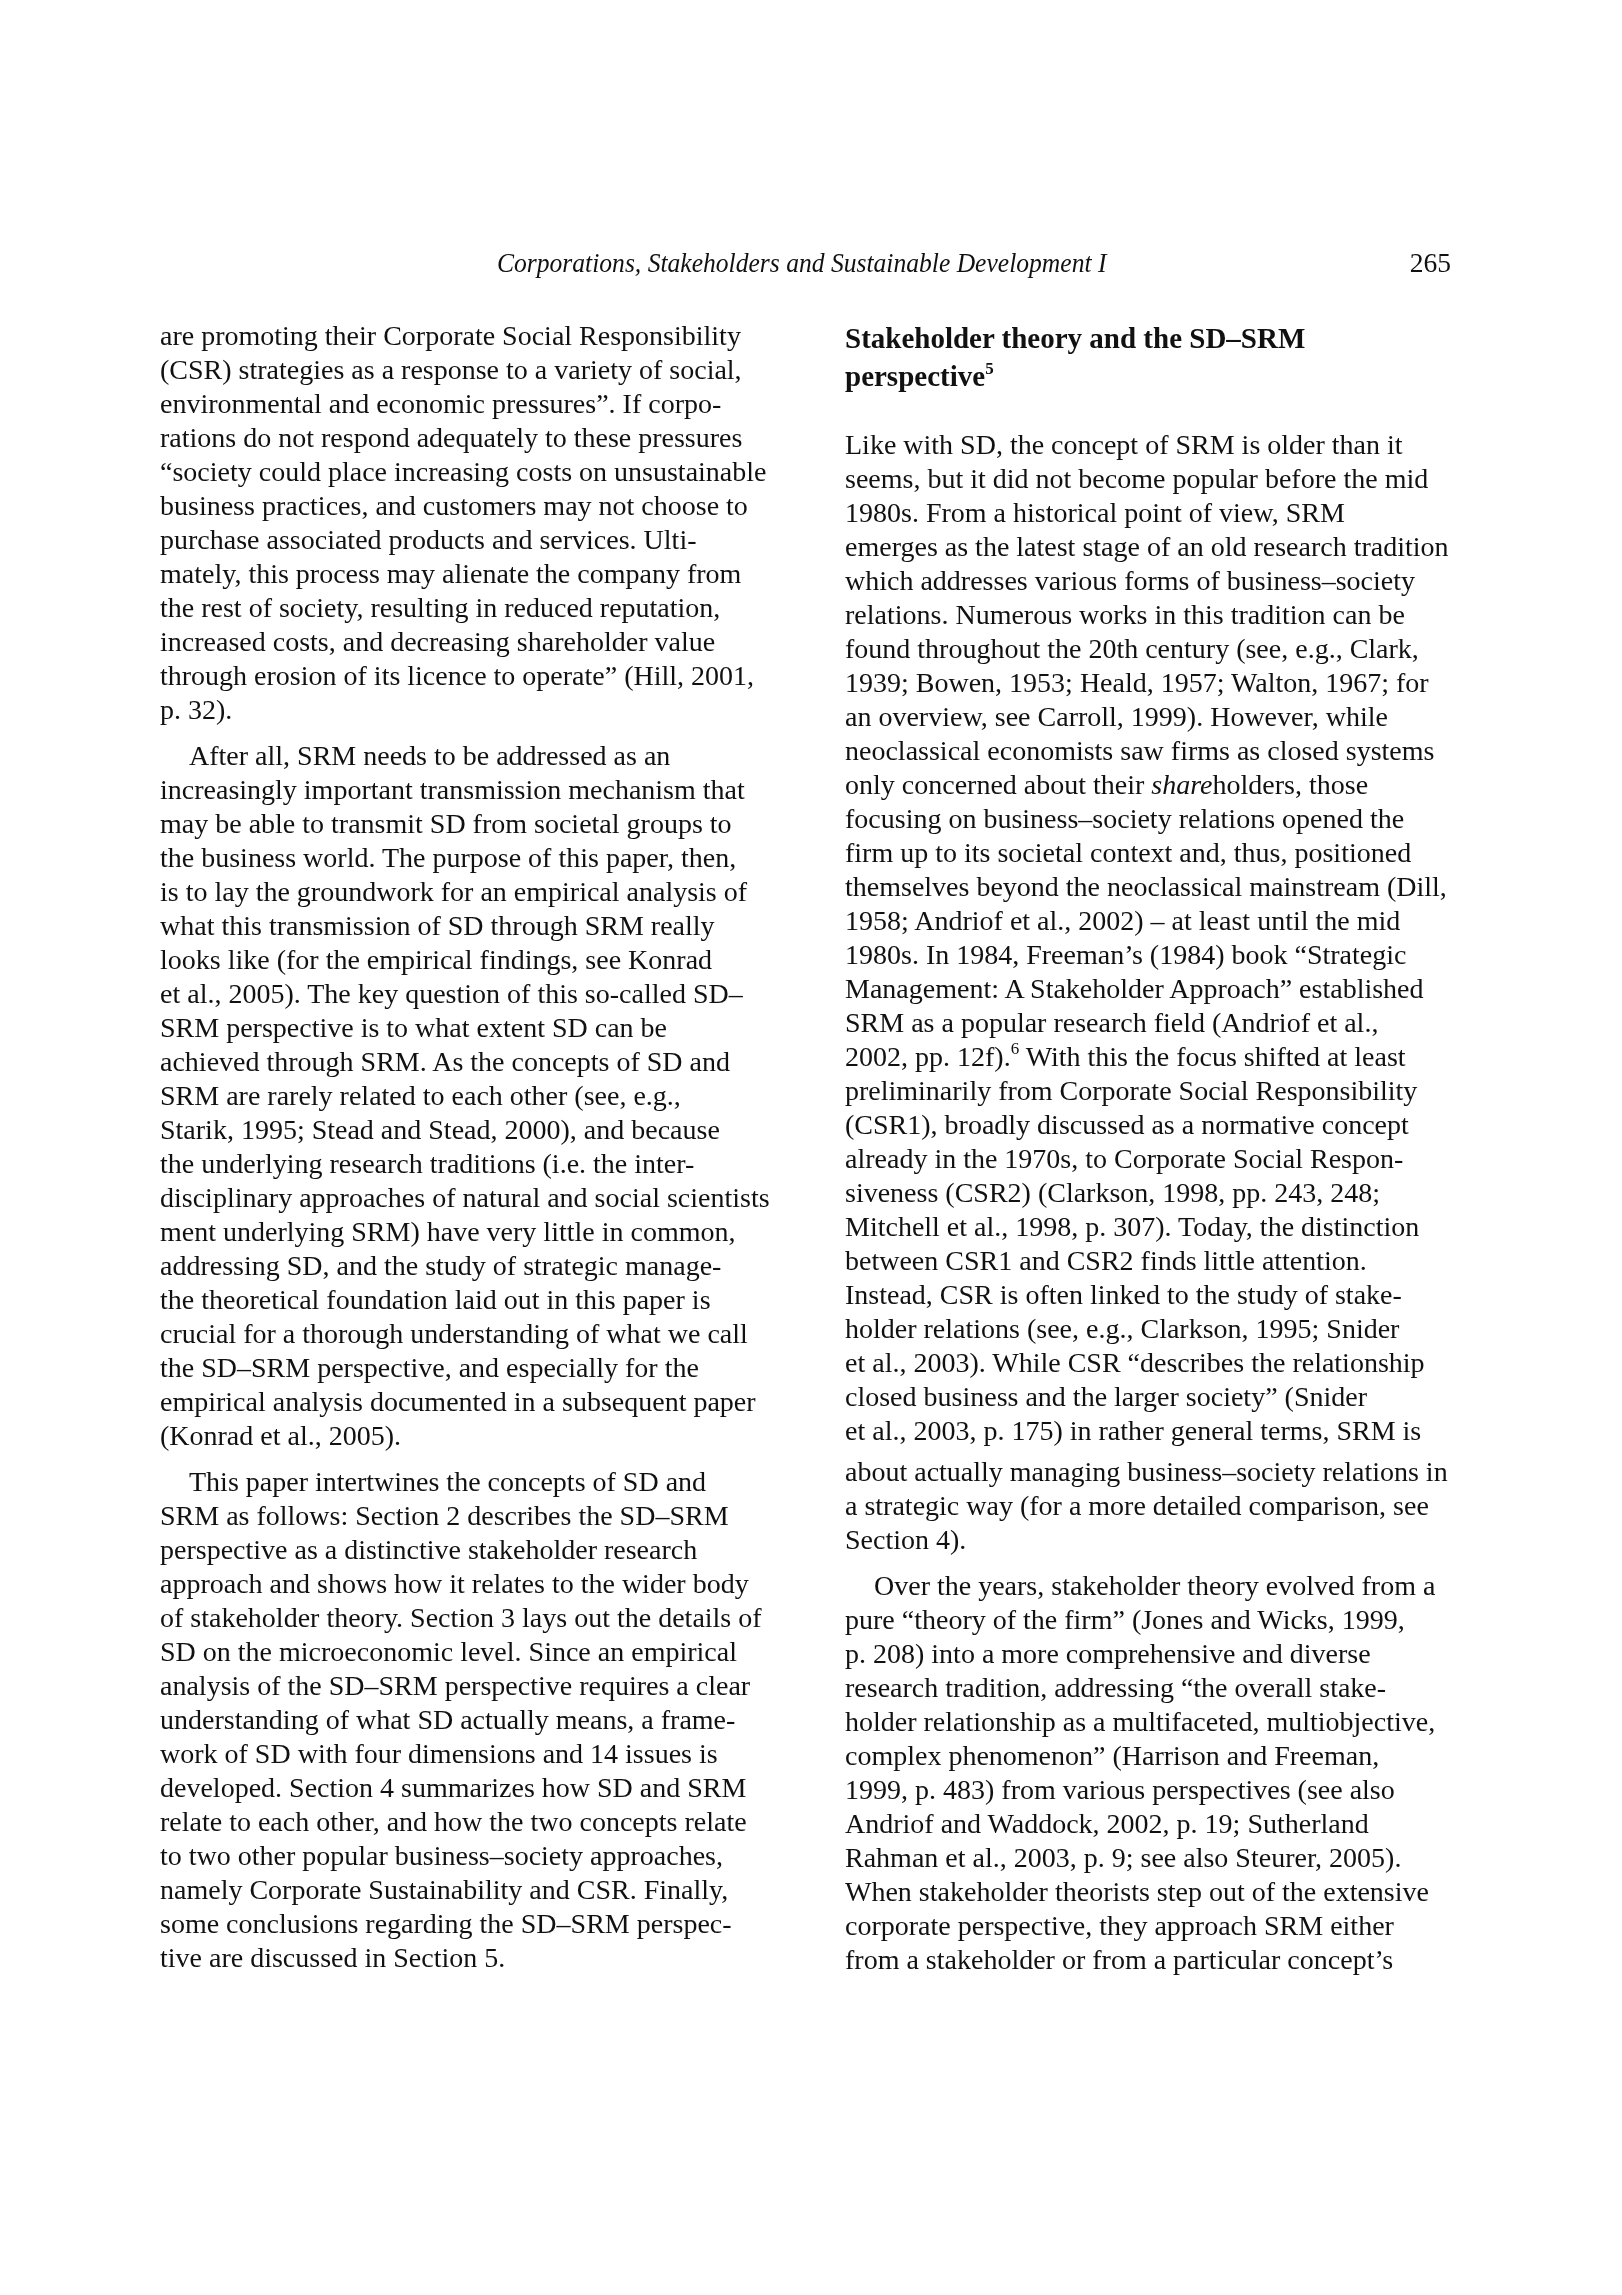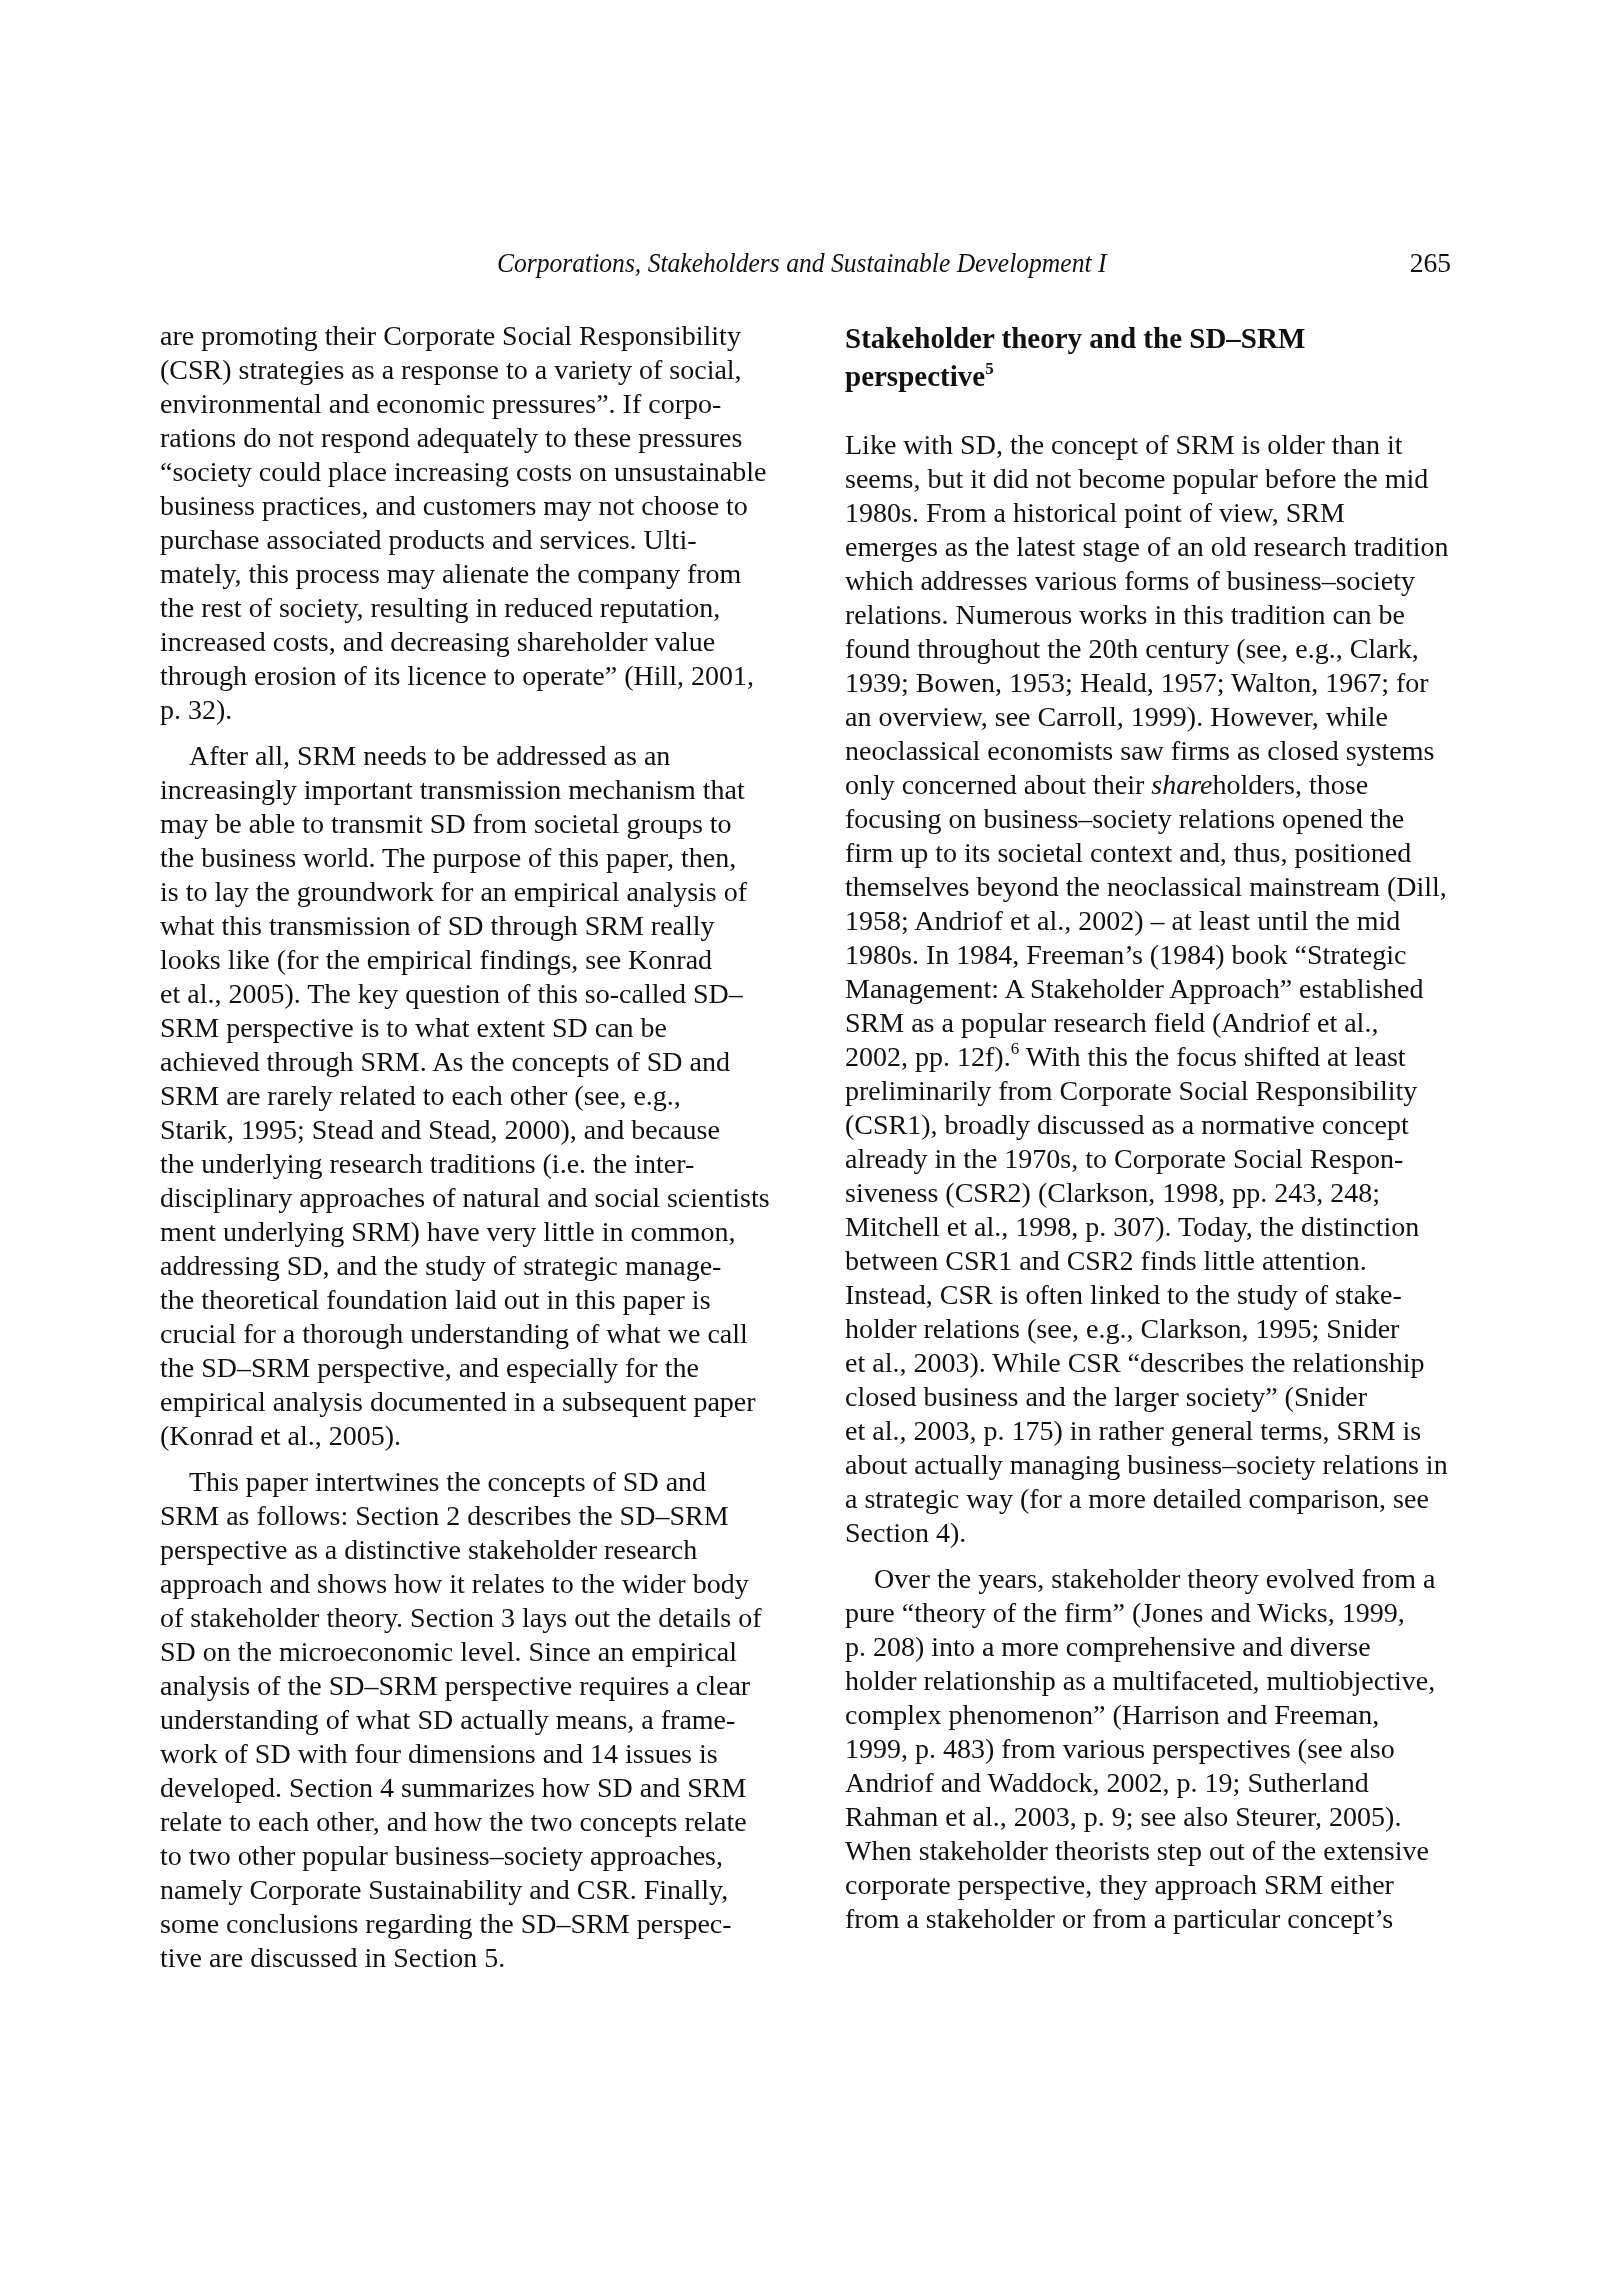--- a/index.html
+++ b/index.html
@@ -117,29 +117,30 @@
         <span class="line" style="white-space: nowrap; text-align-last: left; text-align: left; word-spacing: 0px;">(CSR1), broadly discussed as a normative concept</span>
         <span class="line" style="white-space: nowrap; text-align-last: left; text-align: left; word-spacing: 0px;">already in the 1970s, to Corporate Social Respon-</span>
         <span class="line" style="white-space: nowrap; text-align-last: left; text-align: left; word-spacing: 0px;">siveness (CSR2) (Clarkson, 1998, pp. 243, 248;</span>
         <span class="line" style="white-space: nowrap; text-align-last: left; text-align: left; word-spacing: 0px;">Mitchell et al., 1998, p. 307). Today, the distinction</span>
         <span class="line" style="white-space: nowrap; text-align-last: left; text-align: left; word-spacing: 0px;">between CSR1 and CSR2 finds little attention.</span>
         <span class="line" style="white-space: nowrap; text-align-last: left; text-align: left; word-spacing: 0px;">Instead, CSR is often linked to the study of stake-</span>
         <span class="line" style="white-space: nowrap; text-align-last: left; text-align: left; word-spacing: 0px;">holder relations (see, e.g., Clarkson, 1995; Snider</span>
         <span class="line" style="white-space: nowrap; text-align-last: left; text-align: left; word-spacing: 0px;">et al., 2003). While CSR “describes the relationship</span>
         <span class="line" style="white-space: nowrap; text-align-last: left; text-align: left; word-spacing: 0px;">closed business and the larger society” (Snider</span>
         <span class="line" style="white-space: nowrap; text-align-last: left; text-align: left; word-spacing: 0px;">et al., 2003, p. 175) in rather general terms, SRM is</span>
-        <span class="line" style="white-space: nowrap; text-align-last: left; text-align: left; word-spacing: 0px;">about actually managing business–society relations in</span>
+        <span class="line" style="white-space: nowrap; text-align-last: left; text-align: left; word-spacing: 0px; margin-top: 7px;">about actually managing business–society relations in</span>
         <span class="line" style="white-space: nowrap; text-align-last: left; text-align: left; word-spacing: 0px;">a strategic way (for a more detailed comparison, see</span>
         <span class="line last" style="white-space: nowrap; text-align-last: left; text-align: left;">Section 4).</span>
       </div>
   </div>
   <div id="rp2">
       <span class="line indent" style="white-space: nowrap; text-align-last: left; text-align: left; word-spacing: 0px;">Over the years, stakeholder theory evolved from a</span>
       <span class="line" style="white-space: nowrap; text-align-last: left; text-align: left; word-spacing: 0px;">pure “theory of the firm” (Jones and Wicks, 1999,</span>
       <span class="line" style="white-space: nowrap; text-align-last: left; text-align: left; word-spacing: 0px;">p. 208) into a more comprehensive and diverse</span>
+      <span class="line" style="white-space: nowrap; text-align-last: left; text-align: left; word-spacing: 0px;">research tradition, addressing “the overall stake-</span>
       <span class="line" style="white-space: nowrap; text-align-last: left; text-align: left; word-spacing: 0px;">holder relationship as a multifaceted, multiobjective,</span>
       <span class="line" style="white-space: nowrap; text-align-last: left; text-align: right; word-spacing: 0px;">complex phenomenon” (Harrison and Freeman,</span>
       <span class="line" style="white-space: nowrap; text-align-last: left; text-align: left; word-spacing: 0px;">1999, p. 483) from various perspectives (see also</span>
       <span class="line" style="white-space: nowrap; text-align-last: left; text-align: left; word-spacing: 0px;">Andriof and Waddock, 2002, p. 19; Sutherland</span>
       <span class="line" style="white-space: nowrap; text-align-last: left; text-align: left; word-spacing: 0px;">Rahman et al., 2003, p. 9; see also Steurer, 2005).</span>
       <span class="line" style="white-space: nowrap; text-align-last: left; text-align: left; word-spacing: 0px;">When stakeholder theorists step out of the extensive</span>
       <span class="line" style="white-space: nowrap; text-align-last: left; text-align: left; word-spacing: 0px;">corporate perspective, they approach SRM either</span>
       <span class="line" style="white-space: nowrap; text-align-last: left; text-align: left; word-spacing: 0px;">from a stakeholder or from a particular concept’s</span>
     </div>
 </div>

